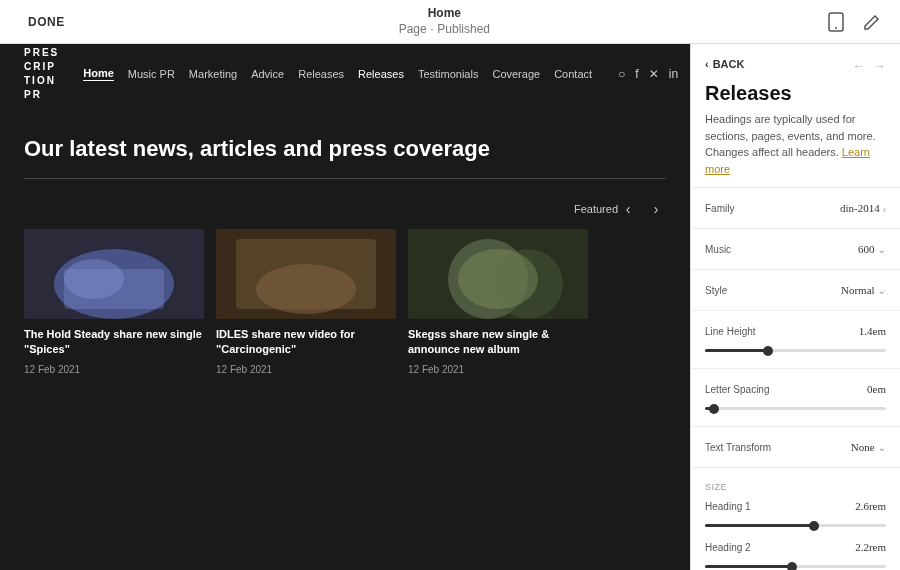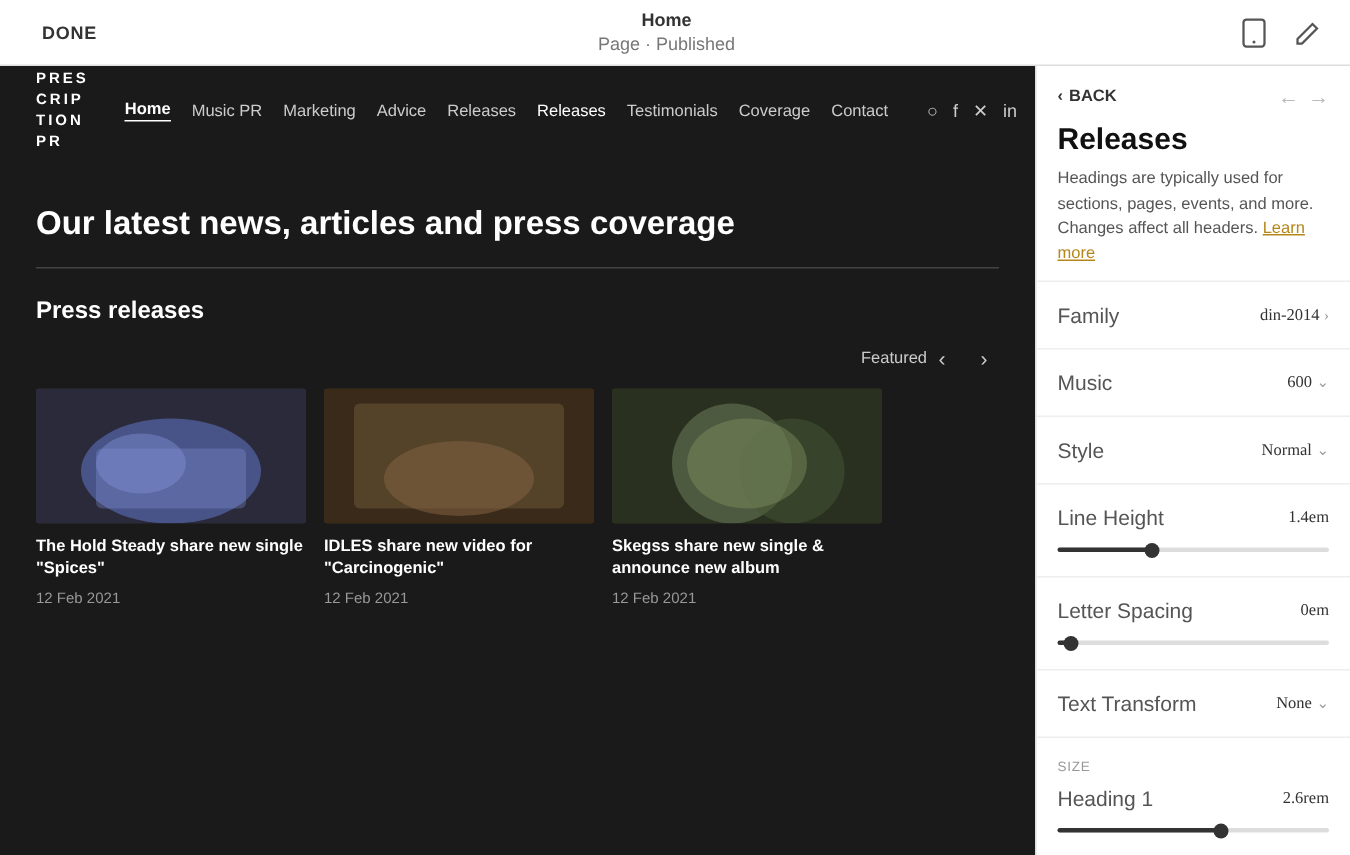--- a/index.html
+++ b/index.html
@@ -226,21 +226,21 @@
       border-top: 1px solid #eee;
       padding: 8px 14px;
     }
     .panel-row {
       display: flex;
       align-items: center;
       justify-content: space-between;
       padding: 6px 0;
     }
     .panel-label {
-      font-size: 14px;
+      font-size: 10px;
       color: #555;
       text-align: right;
     }
     .panel-value {
       font-size: 11px;
       color: #333;
       display: flex;
       align-items: center;
       gap: 3px;
       cursor: pointer;
@@ -328,21 +328,20 @@
           <span class="nav-social-icon">f</span>
           <span class="nav-social-icon">✕</span>
           <span class="nav-social-icon">in</span>
         </div>
       </div>
     </div>
 
     <div class="preview-content">
       <h1 class="preview-headline">Our latest news, articles and press coverage</h1>
       <hr class="preview-divider">
-      <h2 class="press-releases-title">Press releases</h2>
       <div class="featured-row">
         <span class="featured-label">Featured</span>
         <div class="carousel-controls">
           <div class="carousel-btn">‹</div>
           <div class="carousel-btn">›</div>
         </div>
       </div>
       <div class="articles-grid">
 
         <div class="article-card">

